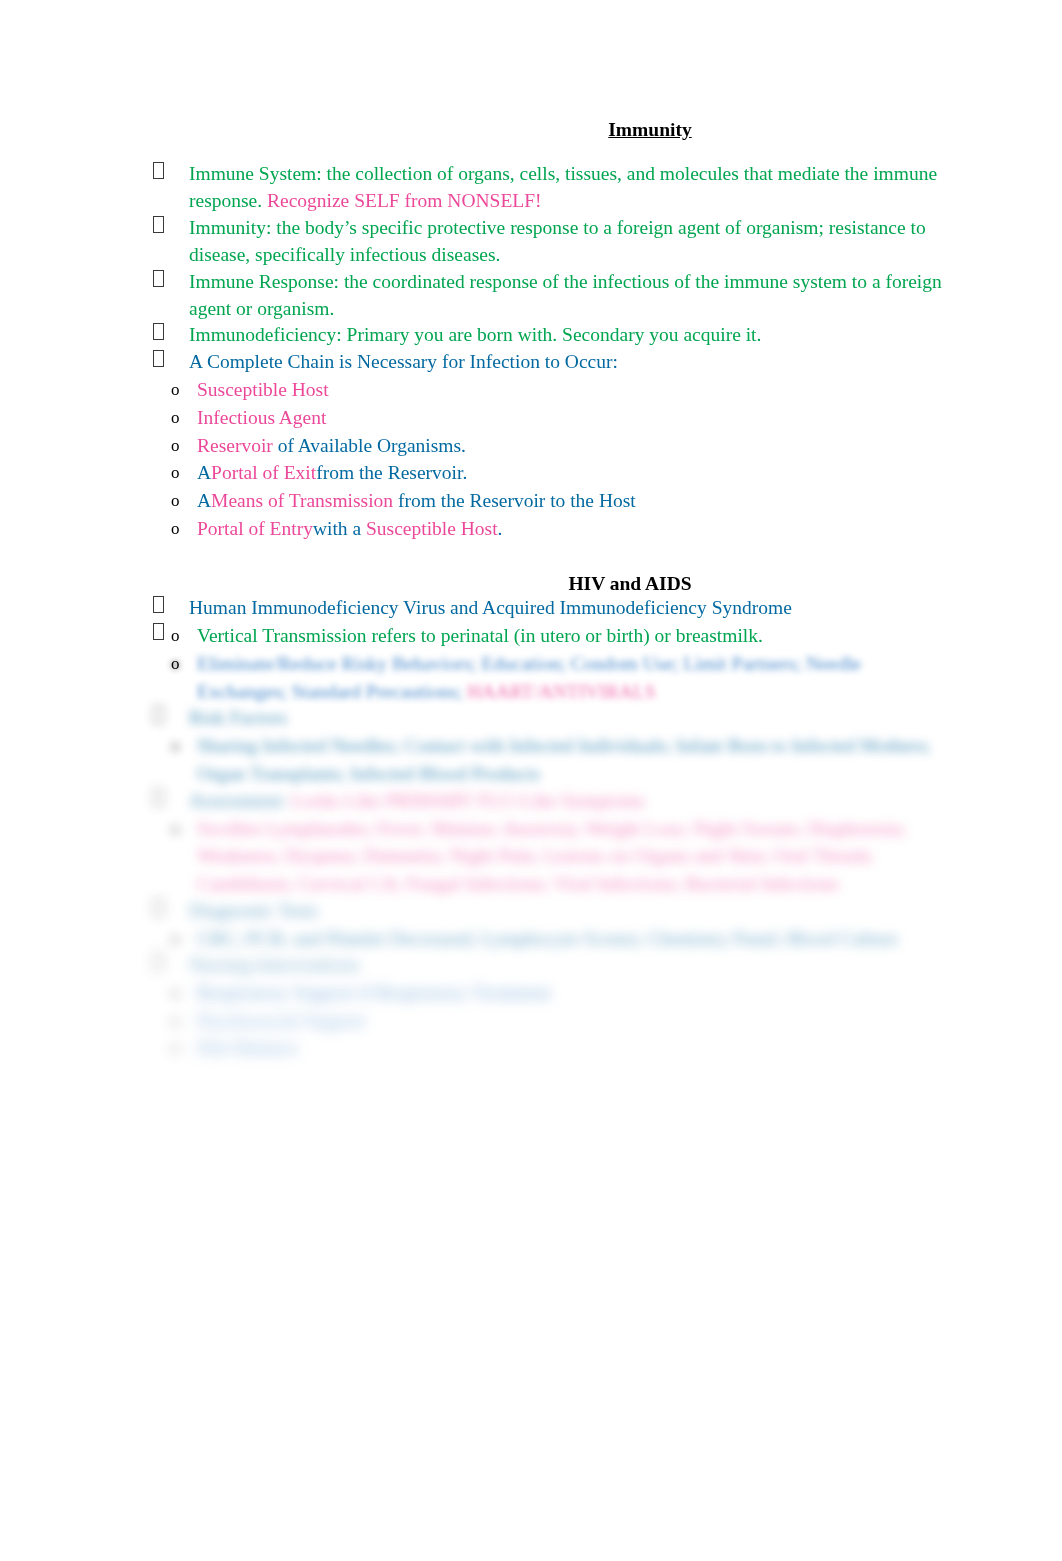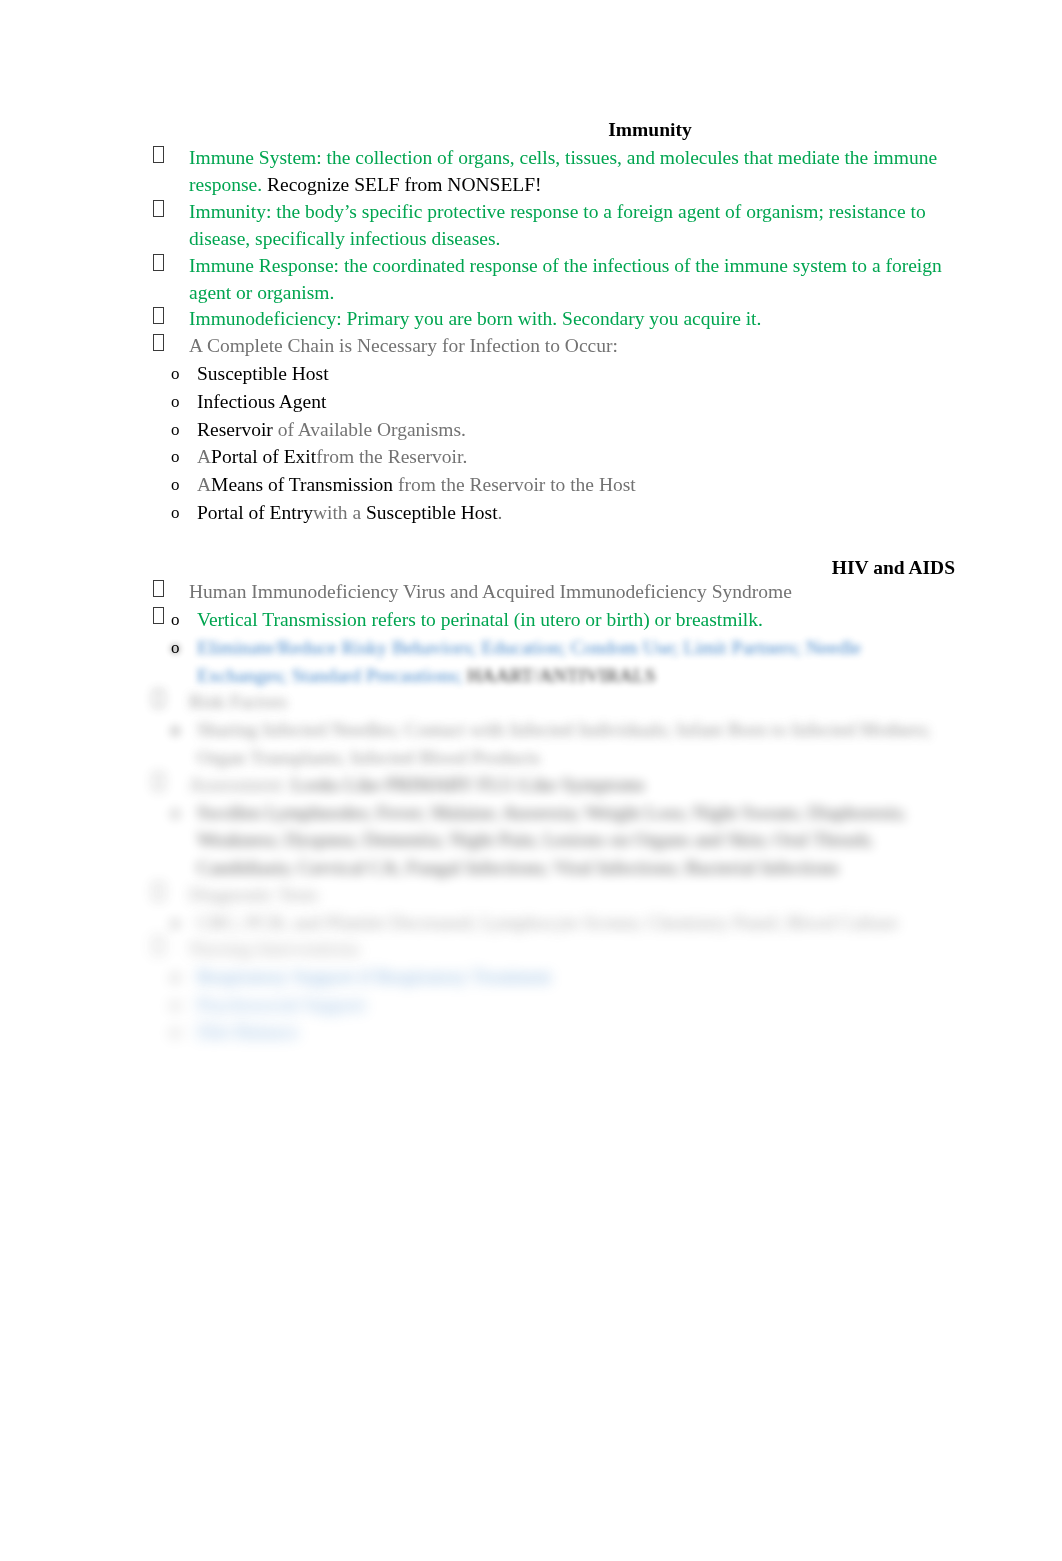--- a/index.html
+++ b/index.html
@@ -26,26 +26,27 @@
     position: absolute;
     left: 145px;
     top: 118px;
     width: 810px;
   }
 
   .heading {
     text-align: center;
     font-size: 19.5px;
     line-height: 1.18;
-    margin: 0 0 4px 0;
+    margin: 0 0 20px 0;
     padding-left: 200px;
     box-sizing: border-box;
+    text-decoration: underline;
   }
   .heading-2 {
-    text-align: right;
+    text-align: center;
     font-size: 19.5px;
     line-height: 1.18;
     margin: 0;
     padding: 0 0 0 160px;
     box-sizing: border-box;
   }
 
   ul.lvl1 {
     list-style: none;
     margin: 0;
@@ -83,23 +84,23 @@
   }
   ul.lvl2 > li > .obullet {
     position: absolute;
     left: 26px;
     top: 0;
     font-size: 17px;
     line-height: 1.62;
   }
 
   .green { color: #00A550; }
-  .red   { color: #000000; text-align: center; }
+  .red   { color: #ec4899; text-align: center; }
   .blue  { color: #1F6FC0; }
-  .black { color: #737373; }
+  .black { color: #0369a1; }
 
   .spacer-lg { height: 30px; }
 
   
   .b1 { filter: blur(3.2px);  opacity: 0.82; }
   .b2 { filter: blur(4.6px);  opacity: 0.72; }
   .b3 { filter: blur(5.4px);  opacity: 0.66; }
   .b4 { filter: blur(6.0px);  opacity: 0.60; }
   .b5 { filter: blur(6.6px);  opacity: 0.55; }
   .b6 { filter: blur(7.0px);  opacity: 0.50; }

